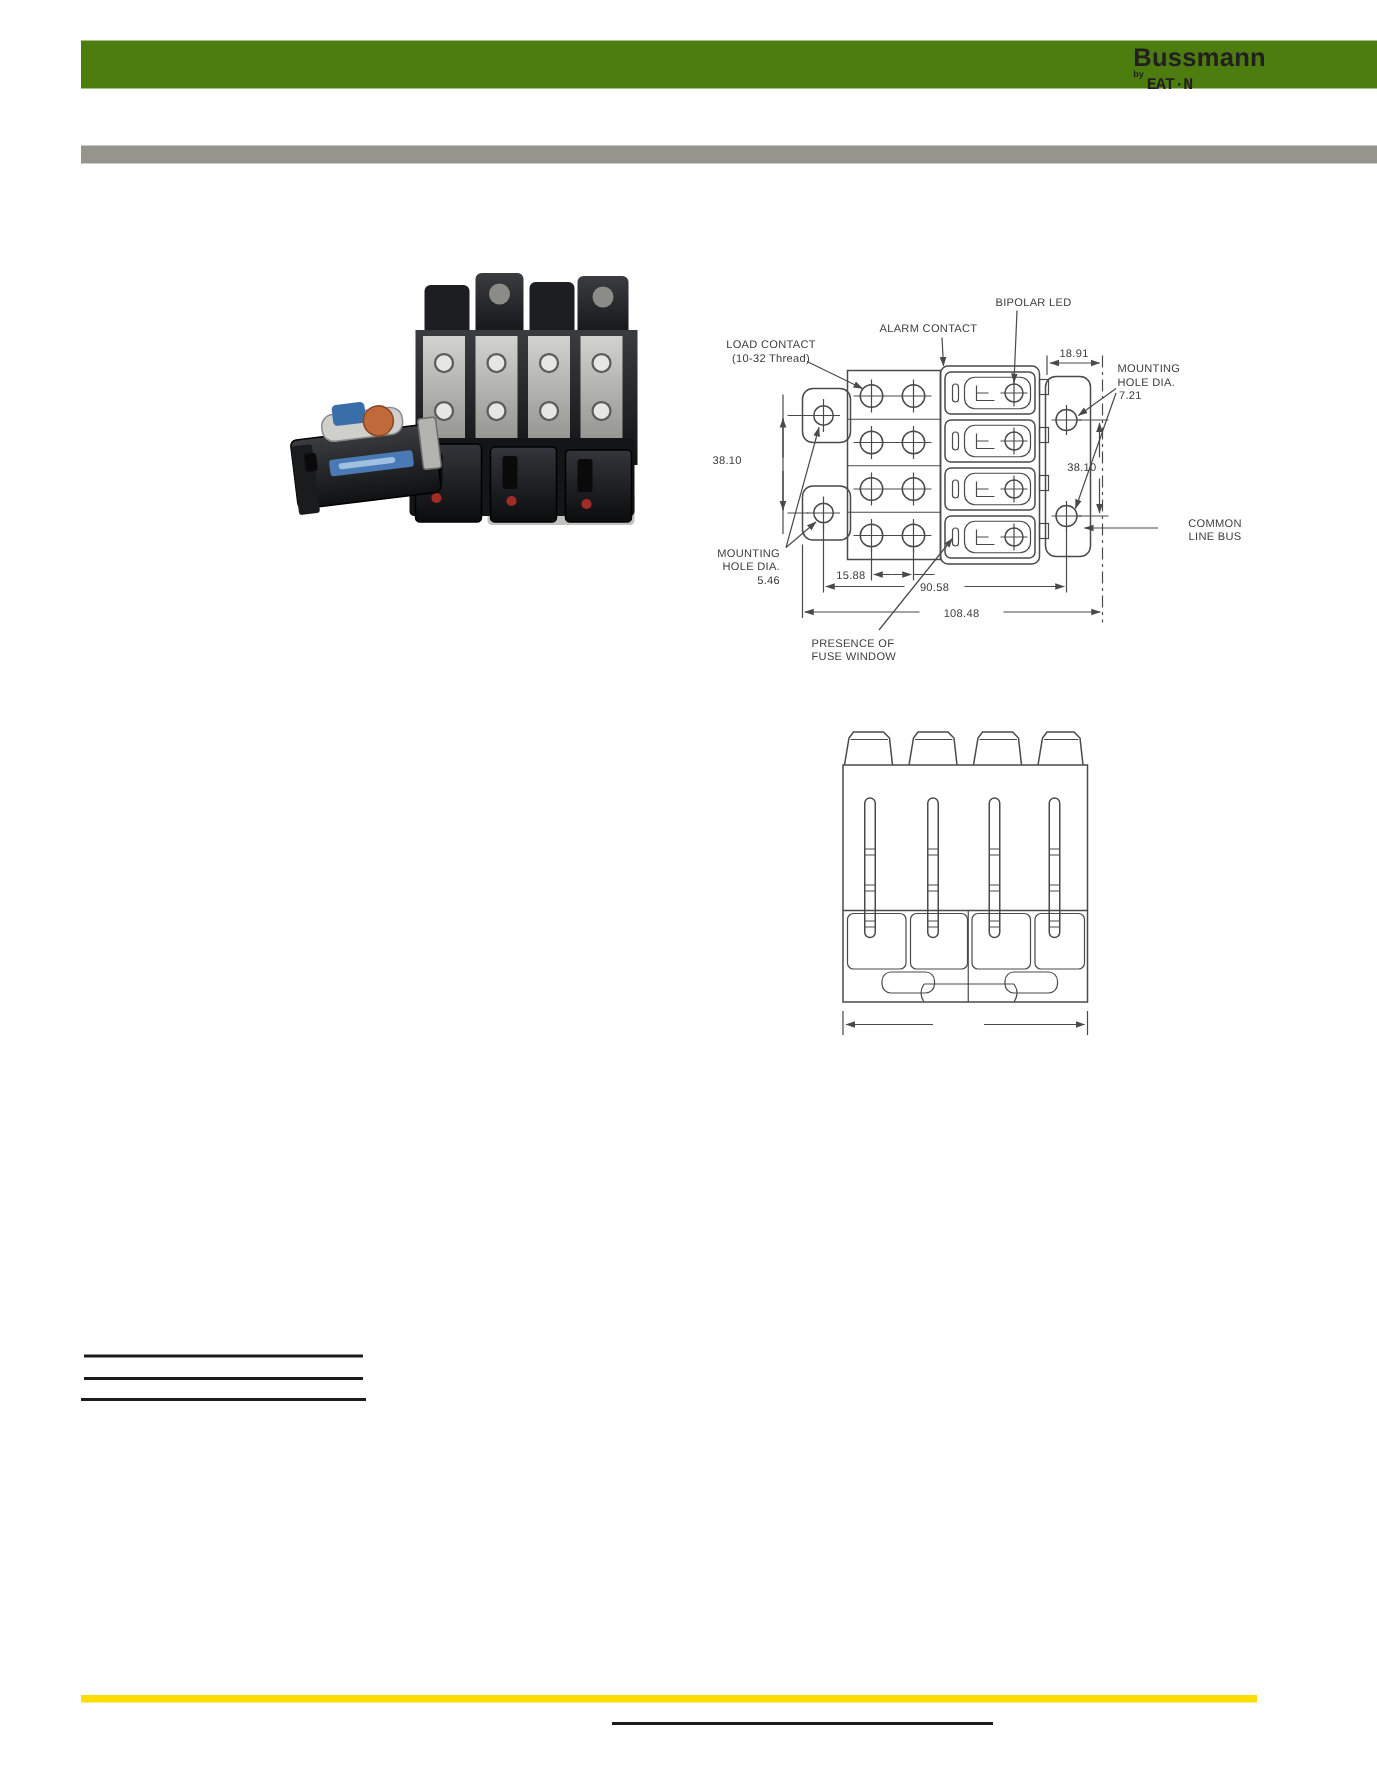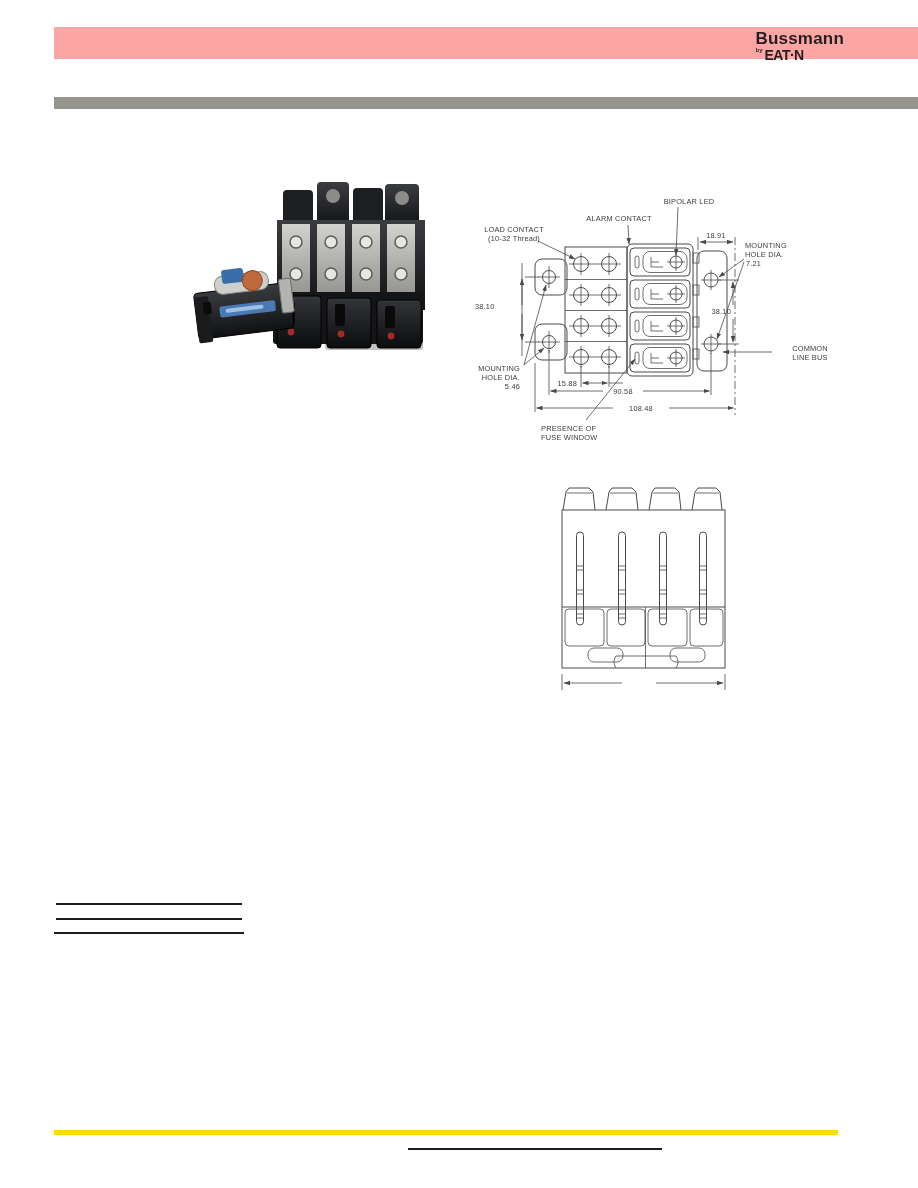--- a/index.html
+++ b/index.html
@@ -2,25 +2,25 @@
 <html><head>
 <meta charset="utf-8">
 <style>
   html,body{margin:0;padding:0;background:#e8e8e8;}
   .page{
     position:relative;width:918px;height:1188px;margin:0 auto;
     background:#ffffff;overflow:hidden;
     font-family:"Liberation Sans",sans-serif;color:#231f20;
   }
   
-  .top-yellow-bar{position:absolute;left:54px;top:27px;width:864px;height:32px;background:#fca5a5;}
+  .top-yellow-bar{position:absolute;left:54px;top:27px;width:864px;height:32px;background:#4d7c0f;}
   .brand-block{position:absolute;right:74px;top:3px;text-align:left;line-height:1;}
   .brand-name{font-weight:bold;font-size:17px;letter-spacing:.2px;color:#231f20;display:block;}
   .brand-by{font-size:6px;font-weight:bold;color:#231f20;vertical-align:top;margin-right:2px;}
-  .brand-eaton{font-size:14px;font-weight:900;letter-spacing:-.5px;color:#231f20;}
+  .brand-eaton{font-size:11px;font-weight:900;letter-spacing:-.5px;color:#231f20;font-family:Liberation Mono, monospace;}
   .gray-bar{position:absolute;left:54px;top:97px;width:864px;height:12px;background:#96958D;}
   
   .photo-wrap{position:absolute;left:185px;top:176px;width:246px;height:182px;}
   .drawing1-wrap{position:absolute;left:465px;top:193px;width:453px;height:260px;text-align:right;}
   .drawing2-wrap{position:absolute;left:552px;top:478px;width:200px;height:218px;}
   svg{display:block;}
   .dline{stroke:#4a4a4a;stroke-width:1;fill:none;}
   .dthin{stroke:#4a4a4a;stroke-width:.8;fill:none;}
   .dtext{font-family:"Liberation Sans",sans-serif;font-size:7.4px;fill:#3b3b3b;letter-spacing:.2px;}
   .arr{fill:#4a4a4a;}

